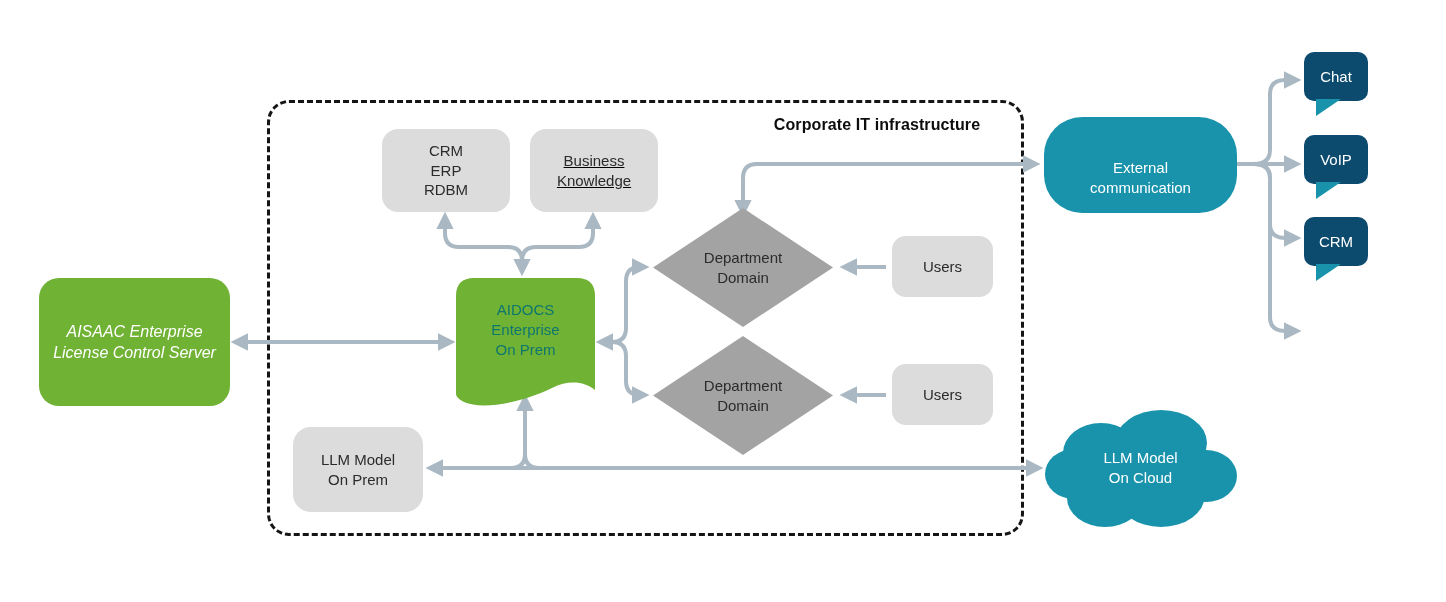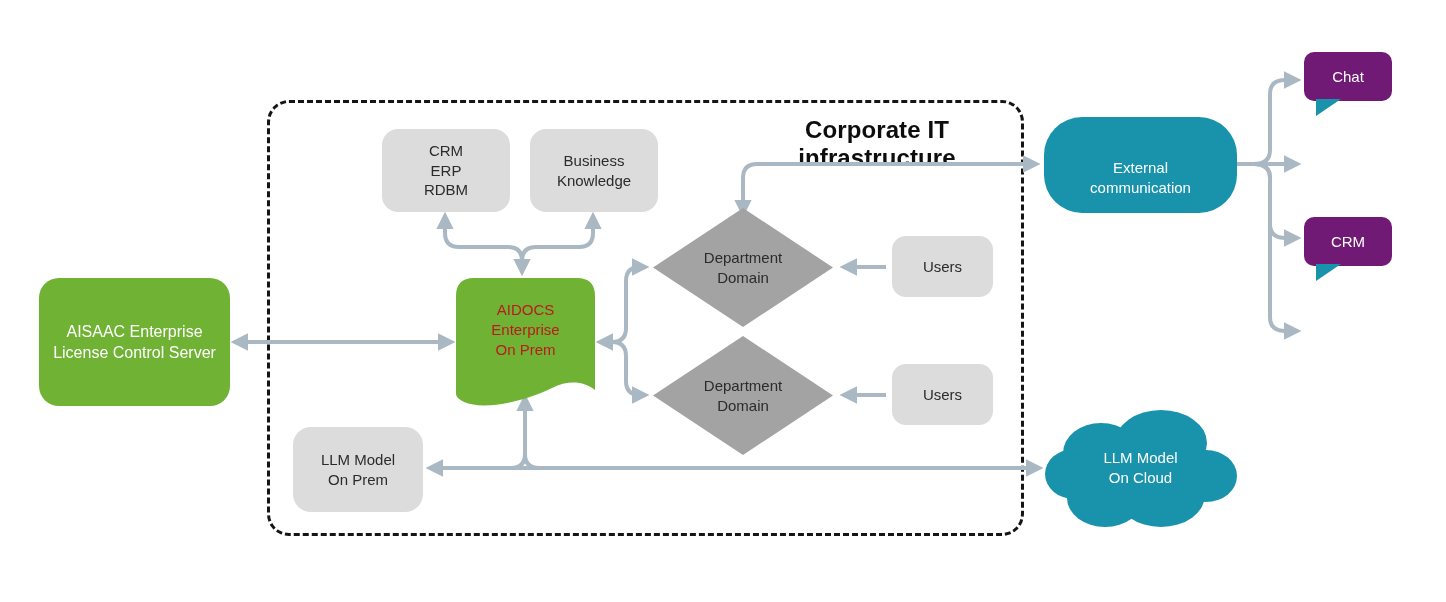--- a/index.html
+++ b/index.html
@@ -6,68 +6,68 @@
   .canvas {
     position:relative; width:1446px; height:602px; background:#ffffff;
     font-family:"Liberation Sans", sans-serif; overflow:hidden;
   }
   .dashed-box {
     position:absolute; left:267px; top:100px; width:757px; height:436px;
     border:3px dashed #151515; border-radius:22px; box-sizing:border-box;
   }
   .title {
     position:absolute; left:746px; top:116px; width:262px; text-align:center;
-    font-weight:bold; font-size:24px; color:#0d0d0d; letter-spacing:0.1px;
+    font-weight:bold; font-size:16px; color:#0d0d0d; letter-spacing:0.1px;
   }
   svg.connectors { position:absolute; left:0; top:0; }
   .con { stroke:#a9b8c2; stroke-width:4; fill:none; }
 
   .node {
     position:absolute; display:flex; align-items:center; justify-content:center;
     text-align:center;
   }
   .lbl { white-space:pre-line; font-size:15px; line-height:1.33; color:#2b2b2b; }
 
   .gray  { background:#dcdcdc; border-radius:16px; }
   .crm-box { left:382px; top:129px; width:128px; height:83px; }
-  .bk-box  { left:530px; top:129px; width:128px; height:83px; }
+  .bk-box  { left:530px; top:129px; width:128px; height:83px;text-decoration:underline; }
   .users1  { left:892px; top:236px; width:101px; height:61px; border-radius:14px; }
   .users2  { left:892px; top:364px; width:101px; height:61px; border-radius:14px; }
   .llmprem { left:293px; top:427px; width:130px; height:85px; border-radius:18px; }
 
   .diamond { background:#a3a3a3; clip-path:polygon(50% 0,100% 50%,50% 100%,0 50%); }
   .d1 { left:653px; top:208px; width:180px; height:119px; }
   .d2 { left:653px; top:336px; width:180px; height:119px; }
 
   .aisaac {
     left:39px; top:278px; width:191px; height:128px;
-    background:#70b234; border-radius:20px;
+    background:#70b234; border-radius:20px;font-style:italic;
   }
   .aisaac .lbl { color:#ffffff; font-size:16px; }
 
   .extcomm {
     left:1044px; top:117px; width:193px; height:96px;
     background:#1893ab; border-radius:38px;
   }
   .extcomm .lbl { color:#ffffff;margin-top:26px; }
 
-  .bubble { width:88px; height:49px; background:#701a75; border-radius:10px; }
+  .bubble { width:64px; height:49px; background:#0c4a6e; border-radius:10px; }
   .bubble .lbl { color:#ffffff; }
   .bubble::after {
     content:""; position:absolute; left:12px; top:100%; margin-top:-2px;
     width:0; height:0; border-top:17px solid #1893ab; border-right:25px solid transparent;
   }
   .chat { left:1304px; top:52px;  }
   .voip { left:1304px; top:135px; }
   .crmb { left:1304px; top:217px; }
   .io   { left:1304px; top:300px; }
 
   .aidocs { left:456px; top:278px; width:139px; height:134px; }
   .aidocs svg { position:absolute; left:0; top:0; }
-  .aidocs .lbl { position:relative; color:#b91c1c; padding-bottom:30px; }
+  .aidocs .lbl { position:relative; color:#0f766e; padding-bottom:30px; }
 
   .cloud { left:1043px; top:401px; width:195px; height:134px; }
   .cloud svg { position:absolute; left:0; top:0; }
   .cloud .lbl { position:relative; color:#ffffff; }
 </style>
 </head>
 <body>
 
 <div class="canvas">
 
@@ -156,20 +156,23 @@
 
   <div class="node extcomm">
     <span class="lbl">External
 communication</span>
   </div>
 
   <div class="node bubble chat">
     <span class="lbl">Chat</span>
   </div>
 
+  <div class="node bubble voip">
+    <span class="lbl">VoIP</span>
+  </div>
 
   <div class="node bubble crmb">
     <span class="lbl">CRM</span>
   </div>
 
 
   <div class="node cloud">
     <svg width="195" height="134" viewBox="0 0 195 134">
       <g fill="#1893ab">
         <ellipse cx="58" cy="52" rx="38" ry="30"></ellipse>

